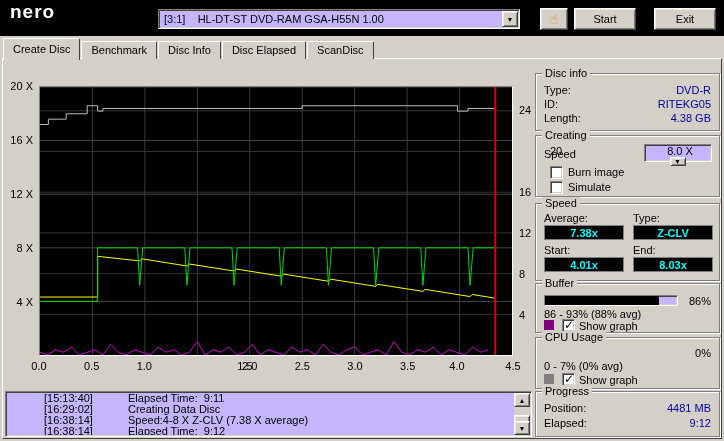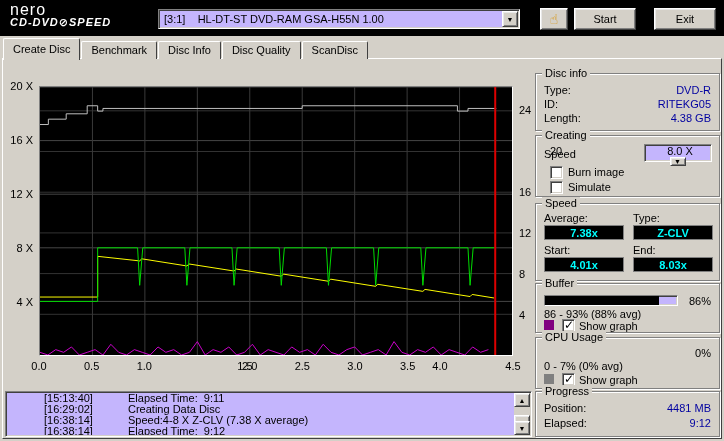--- a/index.html
+++ b/index.html
@@ -2,21 +2,21 @@
 <html><head>
 <meta charset="utf-8">
 <style>
   * { margin:0; padding:0; box-sizing:border-box; }
   body { font-family:"Liberation Sans","DejaVu Sans",sans-serif; font-size:11px; color:#000; }
   #screen { position:relative; width:724px; height:441px; background:#d4d0c8; overflow:hidden; }
 
   
   #topbar { position:absolute; left:0; top:0; width:724px; height:36px; background:#000; }
   #logo { position:absolute; left:10px; top:1px; color:#fff; }
-  #logo .brand { font-size:16px; font-weight:normal; letter-spacing:1px; }
+  #logo .brand { font-size:19px; font-weight:bold; letter-spacing:1px; }
   #logo .sub { font-size:11px; font-weight:bold; font-style:italic; margin-top:-3px; letter-spacing:1px; }
   .raised { background:#d4d0c8; border:1px solid; border-color:#fff #404040 #404040 #fff;
             box-shadow: inset 1px 1px 0 #e8e8e8, inset -1px -1px 0 #808080; }
   .sunkenfield { background:#c4b5fd; border:1px solid; border-color:#808080 #fff #fff #808080;
             box-shadow: inset 1px 1px 0 #404040, inset -1px -1px 0 #d4d0c8; }
   #drive-combo { position:absolute; left:158px; top:9px; width:362px; height:20px; display:flex; align-items:center; }
   #drive-combo .txt { flex:1; padding-left:5px; white-space:pre; overflow:hidden; }
   .combo-btn { width:16px; height:16px; margin-right:1px; display:flex; align-items:center; justify-content:center; font-size:7px; }
   #hand-btn { position:absolute; left:540px; top:8px; width:28px; height:22px; display:flex; align-items:center; justify-content:center; }
   #hand-btn span { color:#d89000; font-size:14px; line-height:14px; }
@@ -72,38 +72,37 @@
   #log-thumb { position:absolute; left:0; top:22px; width:16px; height:9px; }
 </style>
 </head>
 <body>
 
 <div id="screen">
 
   <div id="topbar">
     <div id="logo">
       <div class="brand">nero</div>
-      <div class="sub"><span>CD-DVD</span><span>⊘</span><span>SPEED</span></div>
     </div>
     <div id="drive-combo" class="sunkenfield">
       <span class="txt">[3:1]    HL-DT-ST DVD-RAM GSA-H55N 1.00</span>
       <span class="combo-btn raised">▼</span>
     </div>
     <div id="hand-btn" class="raised">
       <span>☝</span>
     </div>
     <div id="start-btn" class="bar-btn raised">Start</div>
     <div id="exit-btn" class="bar-btn raised">Exit</div>
   </div>
 
   <div id="tabs">
     <div class="tab active">Create Disc</div>
     <div class="tab">Benchmark</div>
     <div class="tab">Disc Info</div>
-    <div class="tab">Disc Quality</div>
+    <div class="tab">Disc Elapsed</div>
     <div class="tab">ScanDisc</div>
   </div>
 
   <div id="content">
 
     <div id="left-ticks">
         <span style="top: -6px;">20 X</span>
         <span style="top: 48px;">16 X</span>
         <span style="top: 102px;">12 X</span>
         <span style="top: 156px;">8 X</span>
@@ -147,21 +146,21 @@
       </div>
     <div id="x-ticks">
         <span style="left: -14px;">0.0</span>
         <span style="left: 38.6667px;">0.5</span>
         <span style="left: 91.3333px;">1.0</span>
         <span style="left: 144px; margin-left: 48px;">1.5</span>
         <span style="left: 196.667px;">2.0</span>
         <span style="left: 249.333px;">2.5</span>
         <span style="left: 302px;">3.0</span>
         <span style="left: 354.667px;">3.5</span>
-        <span style="left: 387px;">4.0</span>
+        <span style="left: 404px;">4.0</span>
         <span style="left: 460px;">4.5</span>
       </div>
 
     <div class="group" style="top:14px; height:58px;">
       <span class="legend">Disc info</span>
       <div class="grow" style="top:10px;">
           <span class="lbl">Type:</span>
           <span class="val">DVD-R</span>
         </div>
       <div class="grow" style="top:24px;">

